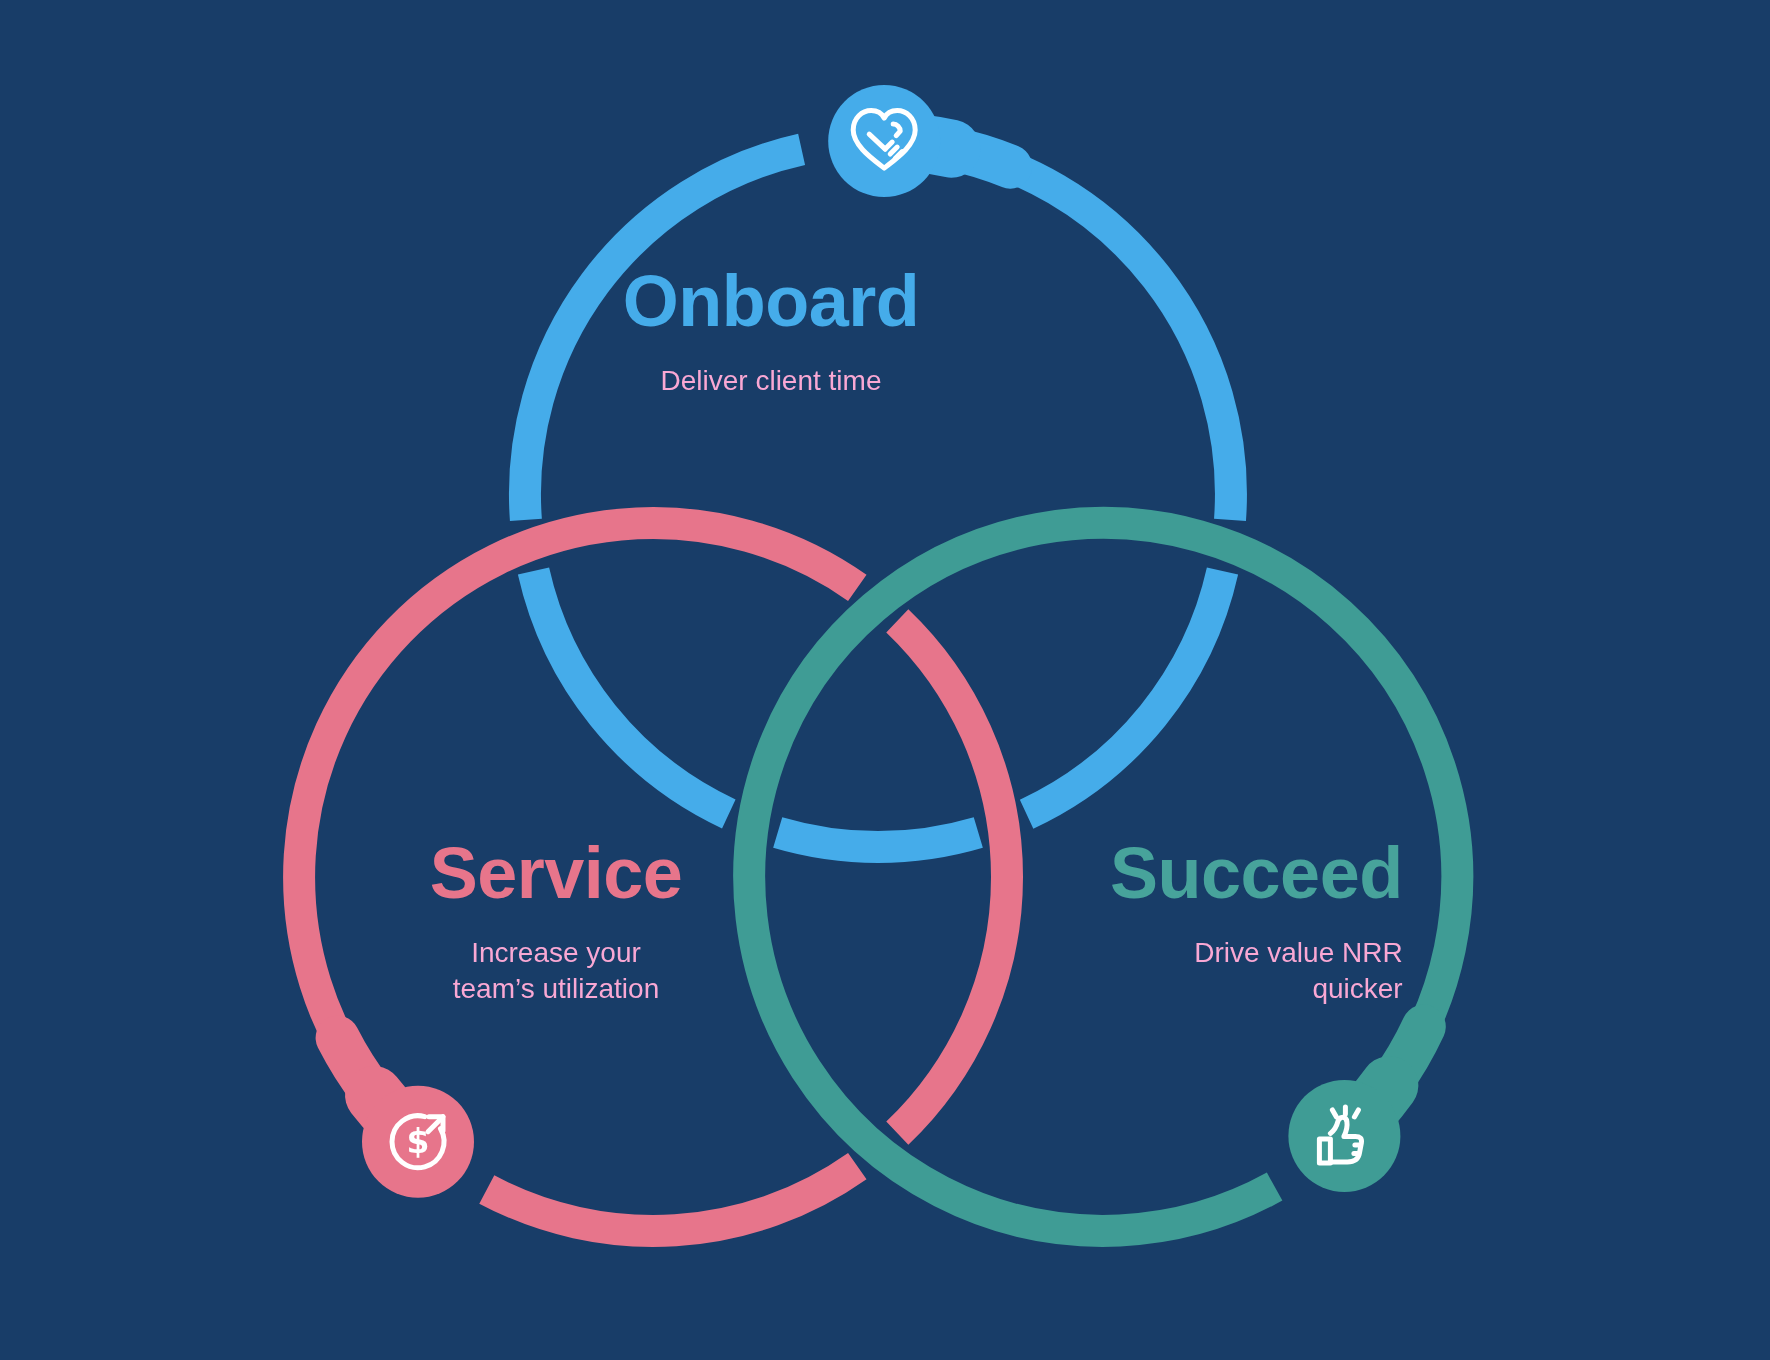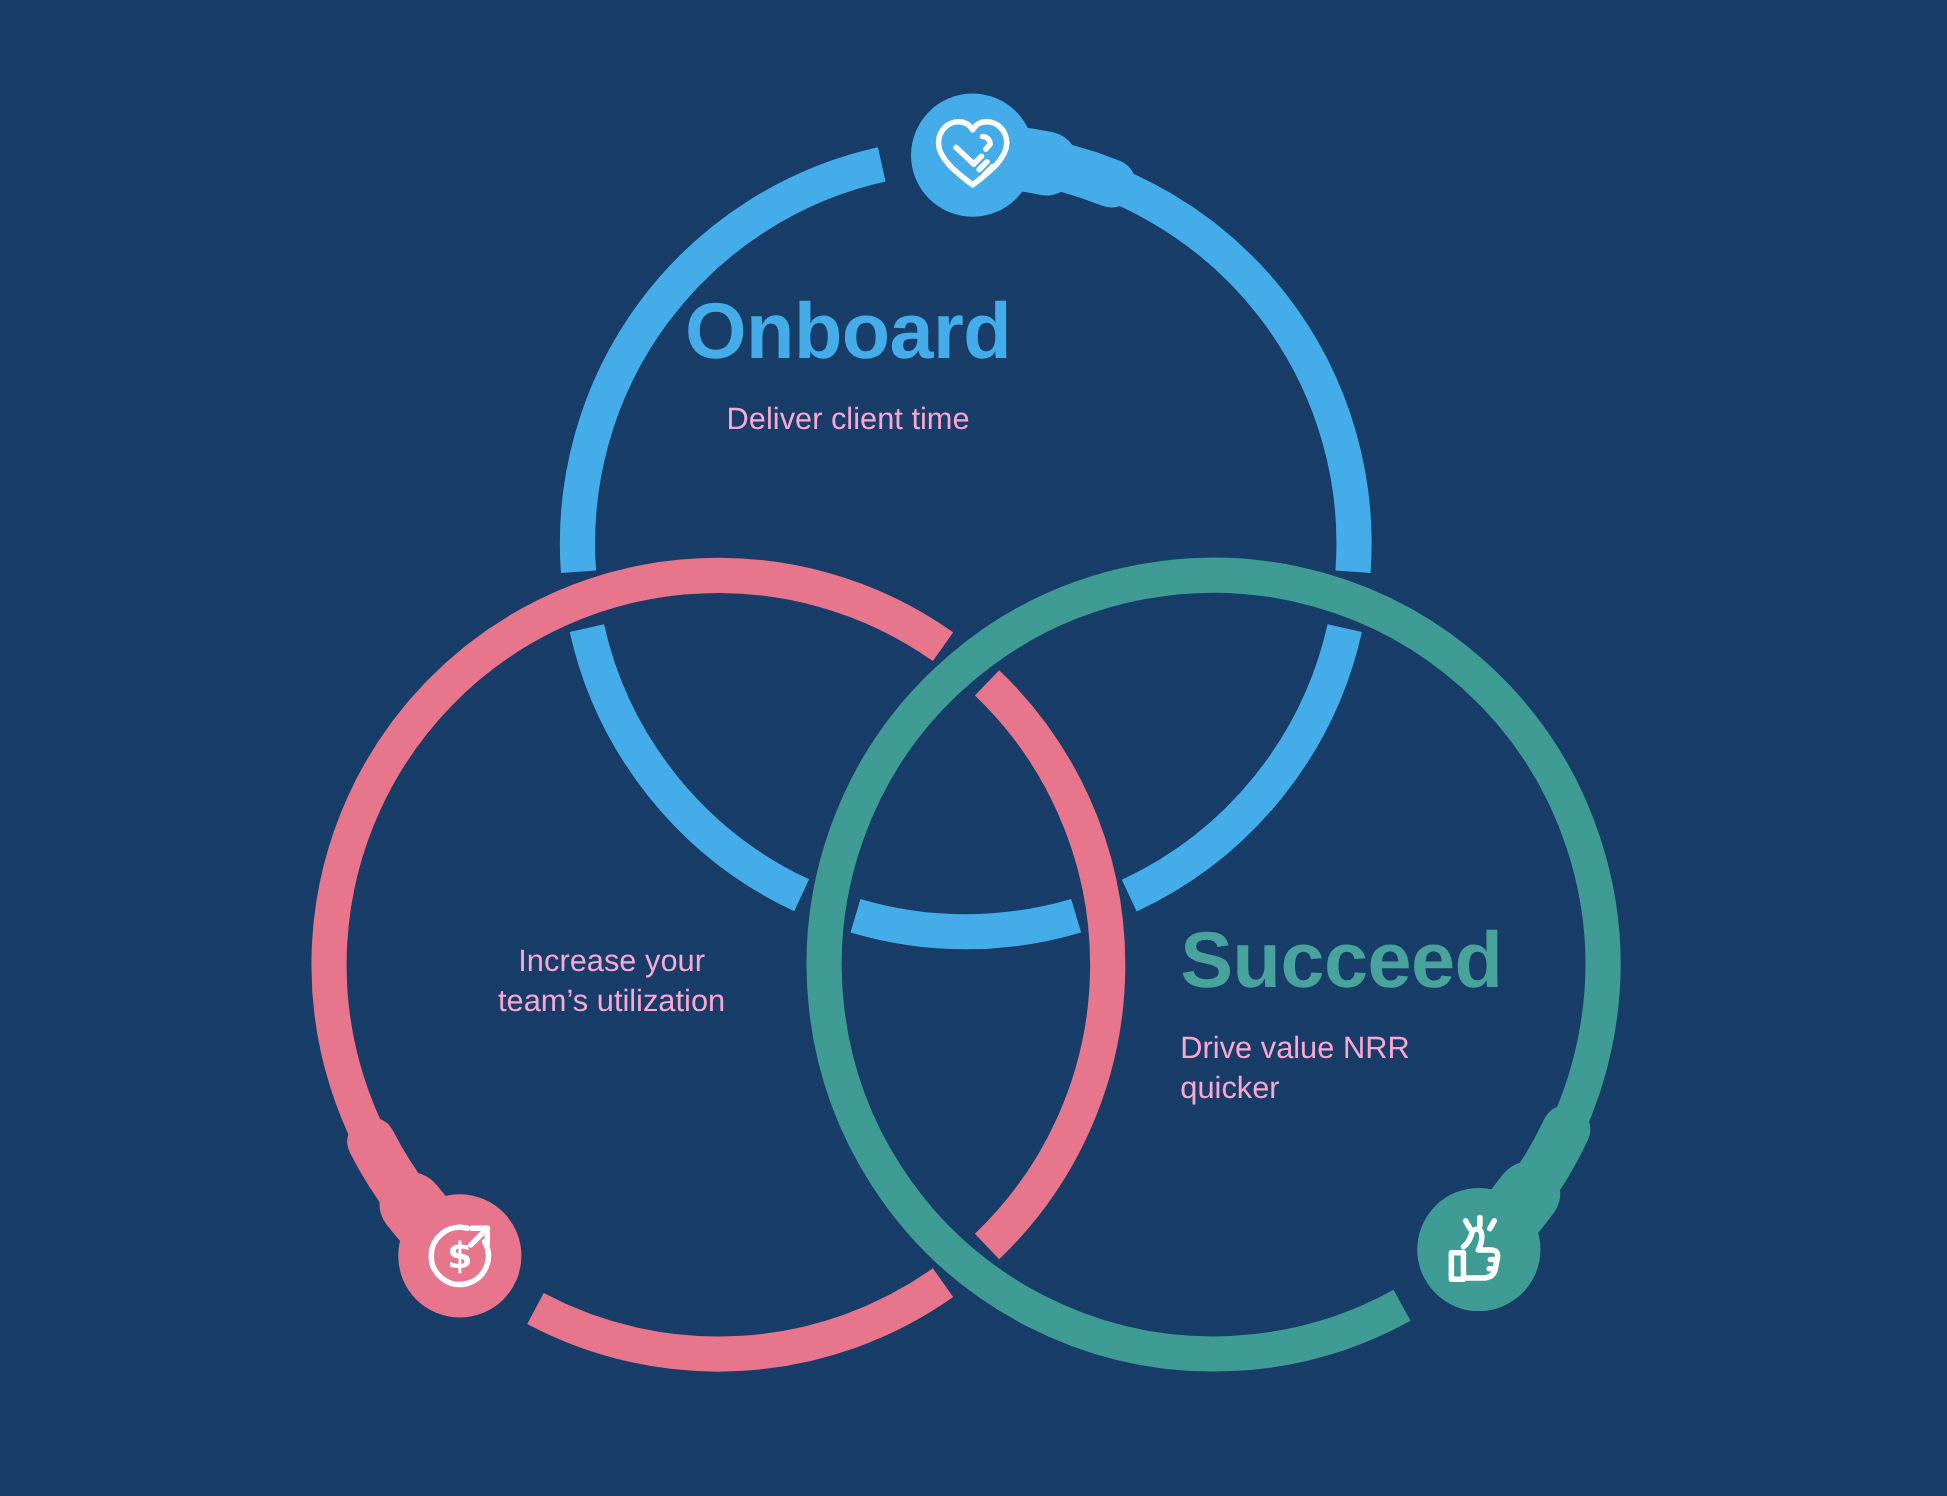--- a/index.html
+++ b/index.html
@@ -82,27 +82,28 @@
   </svg>
 
   <div class="label-block label-center" style="left:771px;top:262px;">
     <div class="ring-title t-blue">Onboard</div>
     <div class="ring-desc">
       <div>Deliver client time</div>
     </div>
   </div>
 
   <div class="label-block label-center" style="left:556px;top:834px;">
+    <div class="ring-title t-pink">Service</div>
     <div class="ring-desc">
       <div>Increase your</div>
       <div>team’s utilization</div>
     </div>
   </div>
 
-  <div class="label-block label-left" style="left:1073px;top:834px;">
+  <div class="label-block label-left" style="left:1110px;top:834px;text-align:right;">
     <div class="ring-title t-teal">Succeed</div>
     <div class="ring-desc">
       <div>Drive value NRR</div>
       <div>quicker</div>
     </div>
   </div>
 
 </div>
 
 </body></html>

